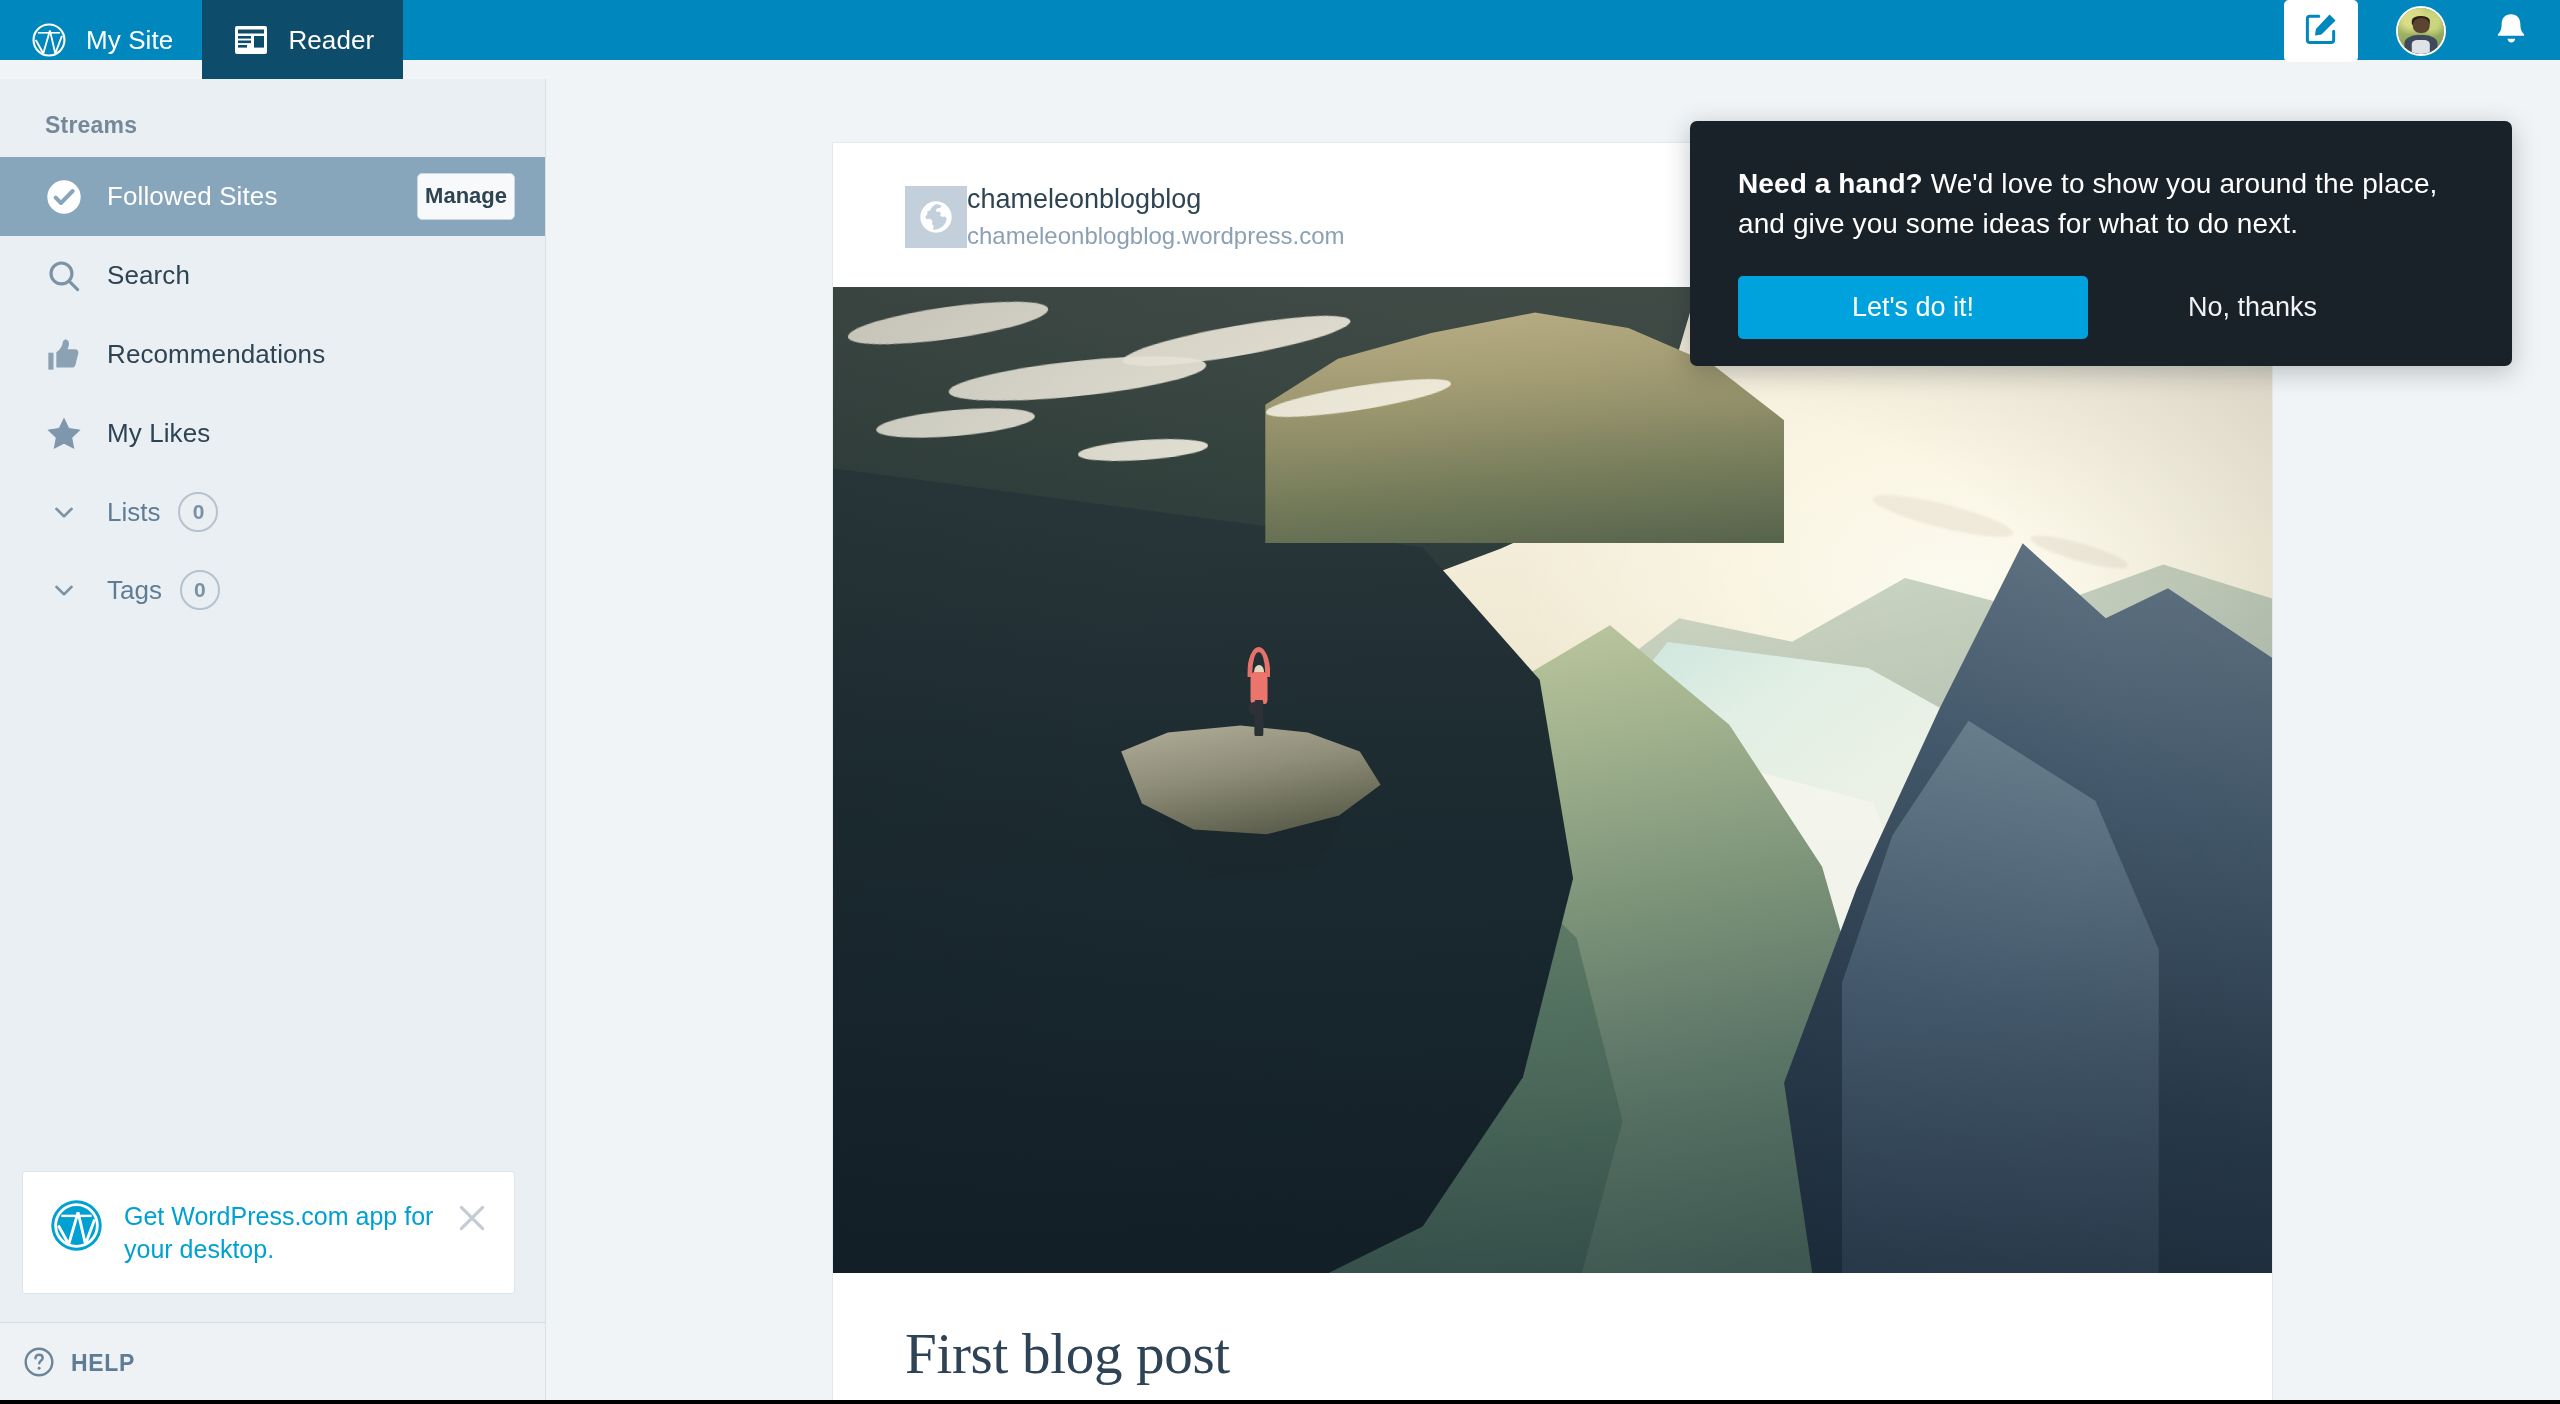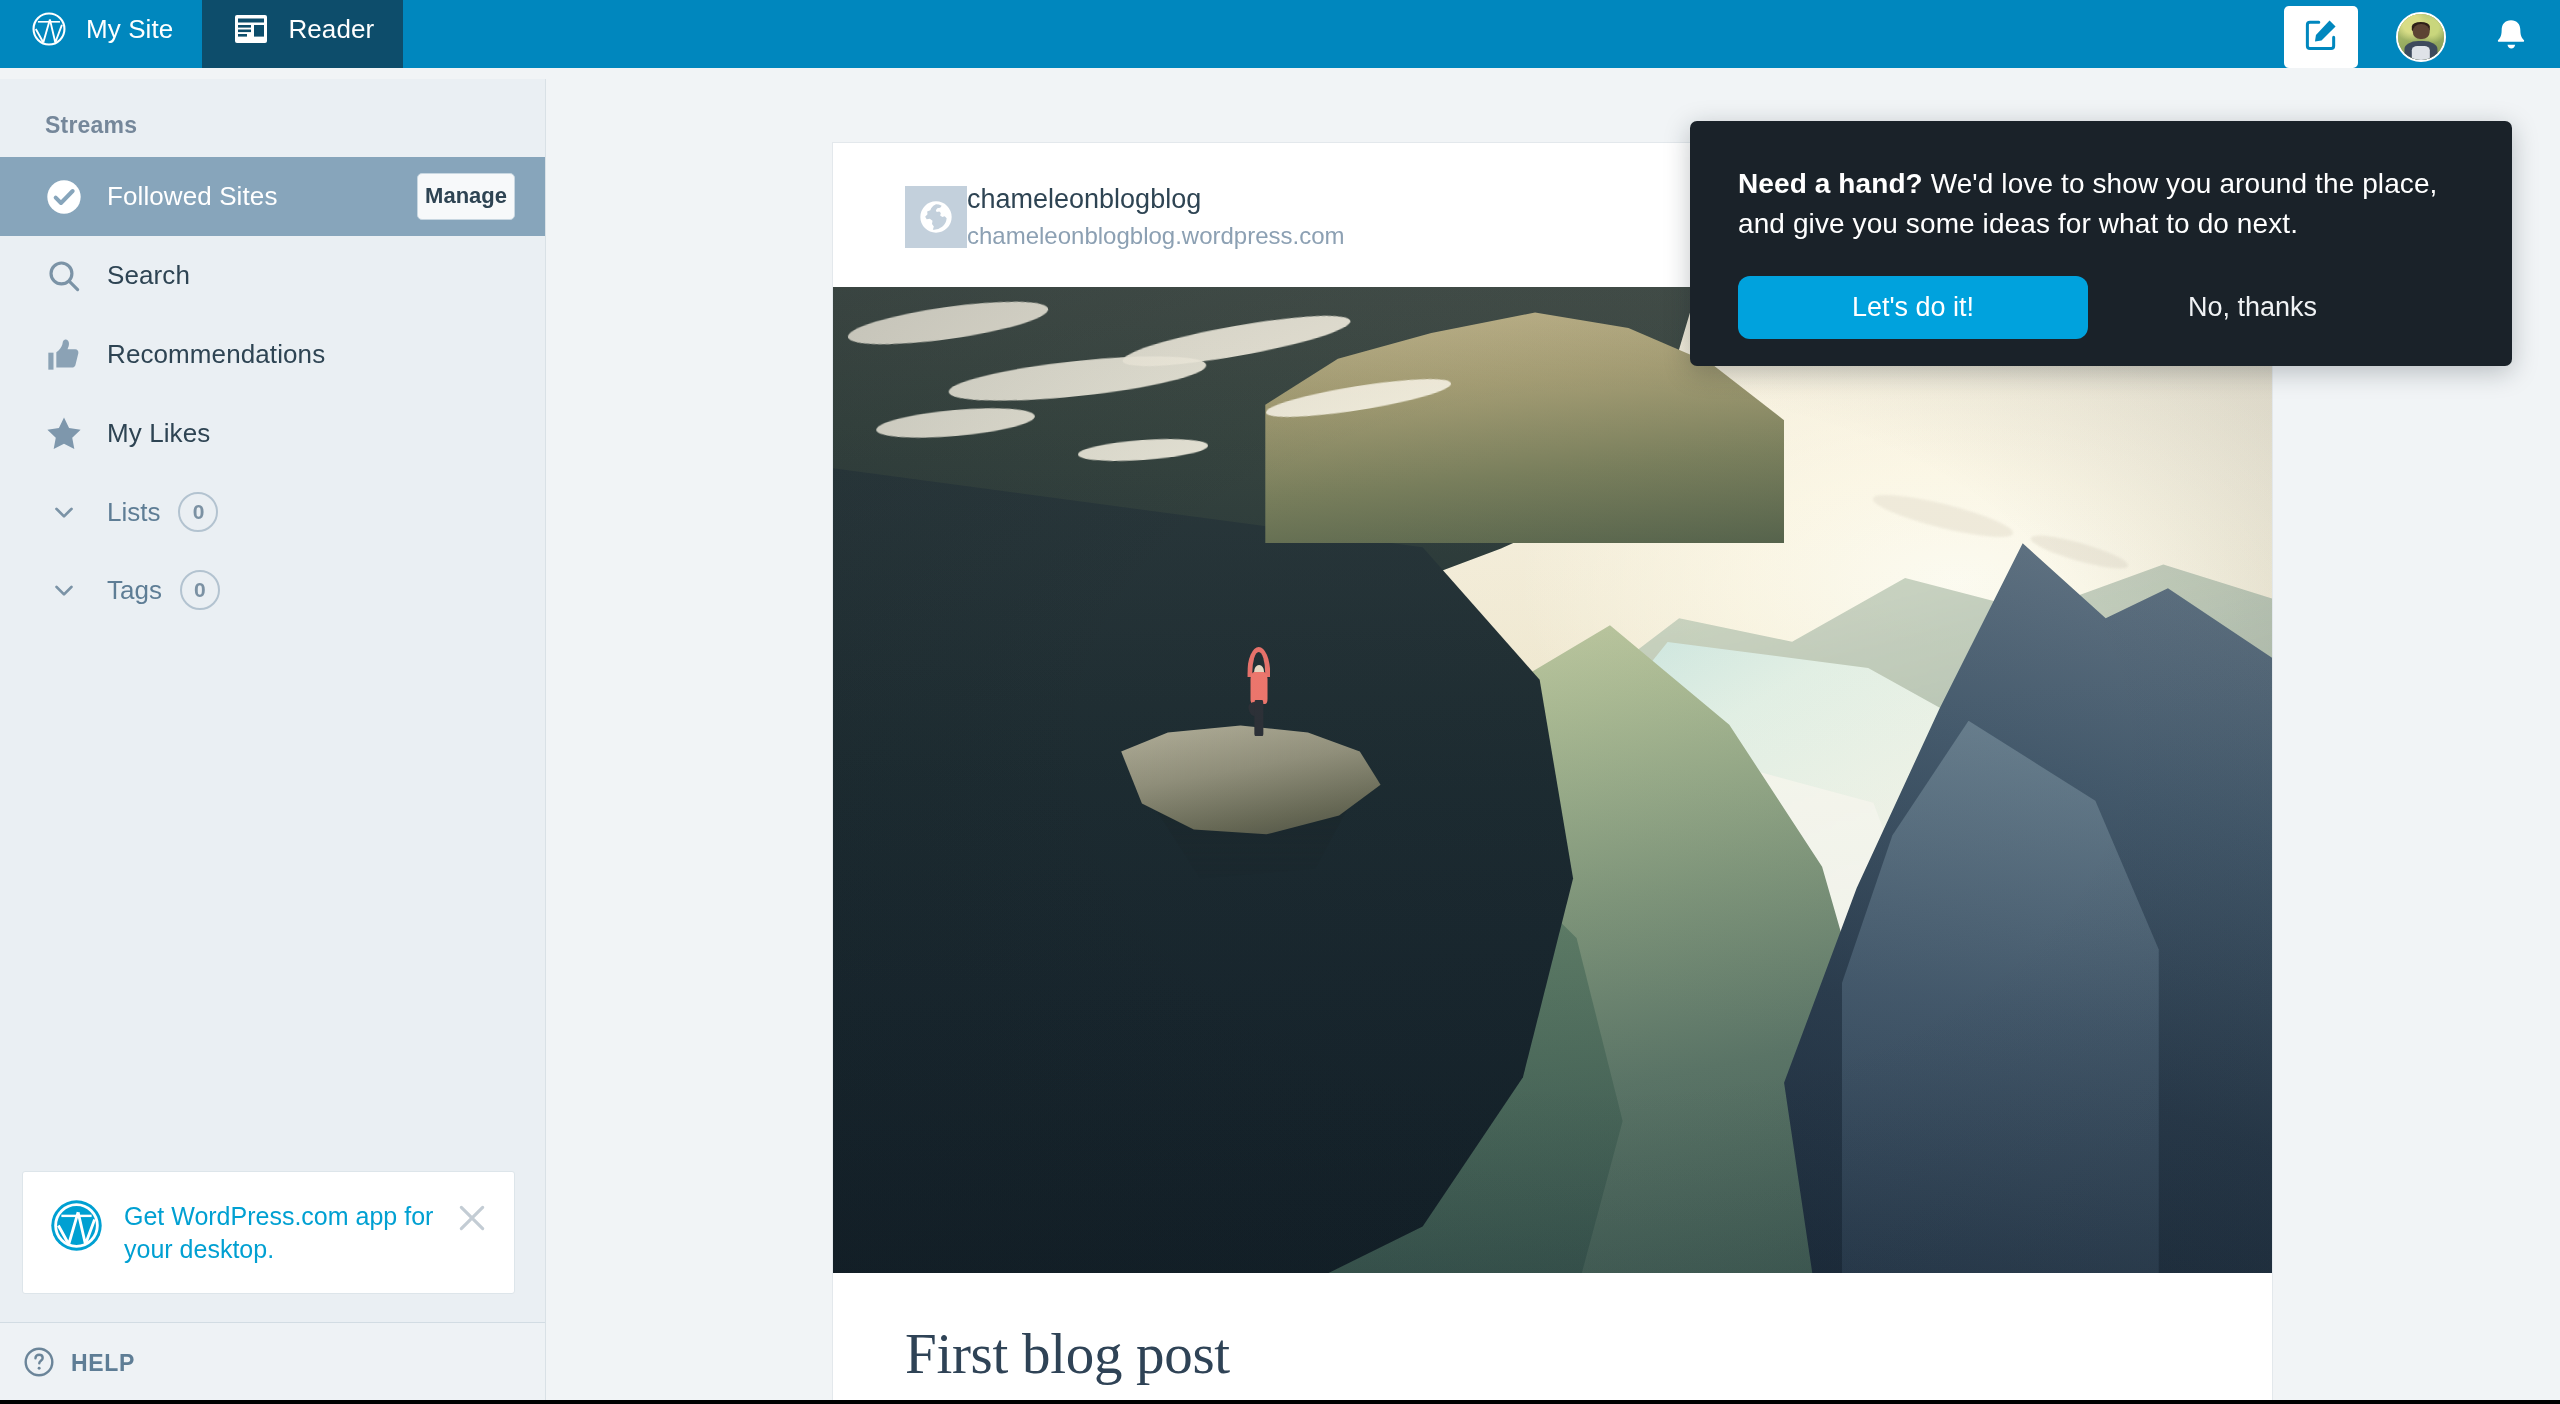--- a/index.html
+++ b/index.html
@@ -7,22 +7,22 @@
   html, body {
     width:2560px; height:1404px;
     background:#f1f4f6;
     font-family:"Liberation Sans", sans-serif;
     overflow:hidden;
   }
   #app { position:relative; width:2560px; height:1404px; }
 
   
   .masthead {
-    position:absolute; top:0; left:0; width:2560px; height:68px;
-    background:#0087be; display:flex; align-items:flex-end; z-index:40;
+    position:absolute; top:0; left:0; width:2560px; height:60px;
+    background:#0087be; display:flex; align-items:flex-start; z-index:40;
   }
   .mh-left { display:flex; align-items:stretch; }
   .mh-item {
     display:flex; align-items:center; gap:17px;
     padding:0 29px; height:79px; cursor:pointer;
     color:#ffffff; font-size:26px; letter-spacing:.1px;
   }
   .mh-item.active { background:#0d4d6b; }
   .mh-icon { display:flex; align-items:center; justify-content:center; width:40px; height:40px; flex:none; }
   .mh-icon svg { display:block; }
@@ -251,21 +251,21 @@
   .popover {
     position:absolute; left:1690px; top:121px; width:822px; height:245px;
     background:#1a2229; border-radius:7px; z-index:60;
     box-shadow:0 6px 26px rgba(20,30,40,.26);
     padding:43px 46px 0 48px;
   }
   .pop-text { color:#ffffff; font-size:28px; line-height:1.42; letter-spacing:.1px; }
   .pop-text b { font-weight:bold; }
   .pop-actions { display:flex; align-items:center; margin-top:32px; gap:0; }
   .pop-primary {
-    background:#00a2dd; color:#ffffff; font-size:27px; border:none; border-radius:12px;
+    background:#00a2dd; color:#ffffff; font-size:27px; border:none; border-radius:5px;
     padding:0 42px; height:63px; cursor:pointer; font-family:inherit; min-width:350px;
   }
   .pop-secondary {
     background:transparent; color:#f0f2f4; font-size:27px; border:none;
     margin-left:76px; cursor:pointer; font-family:inherit; padding:0 24px; height:63px;
   }
 
   .bottom-edge { position:absolute; left:0; bottom:0; width:2560px; height:4px; background:#000000; z-index:80; }
 </style>
 </head>

